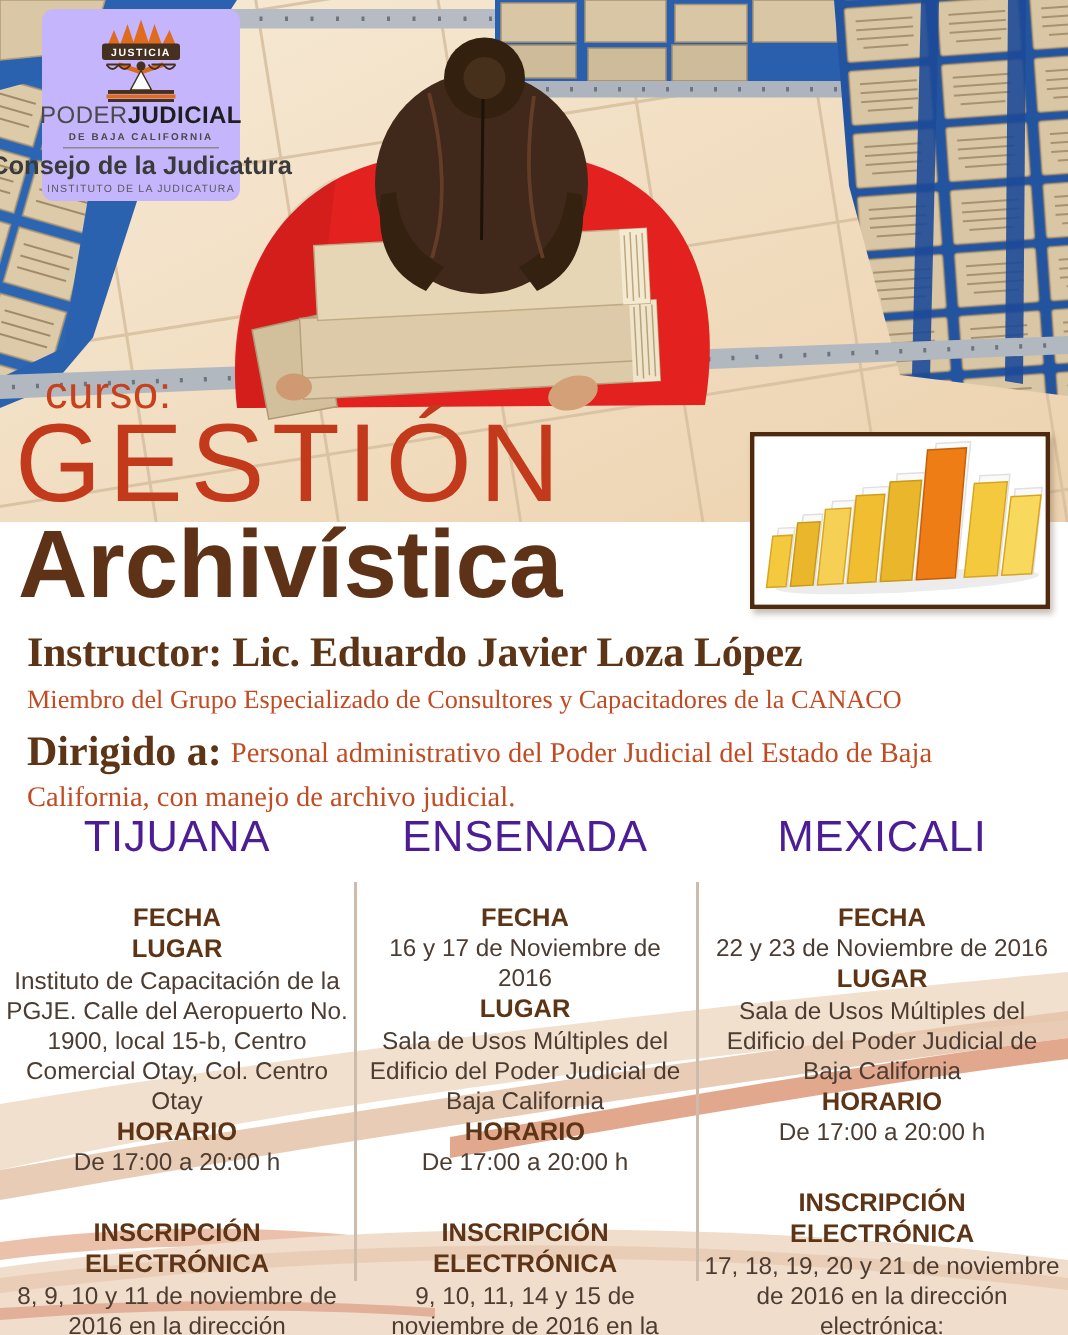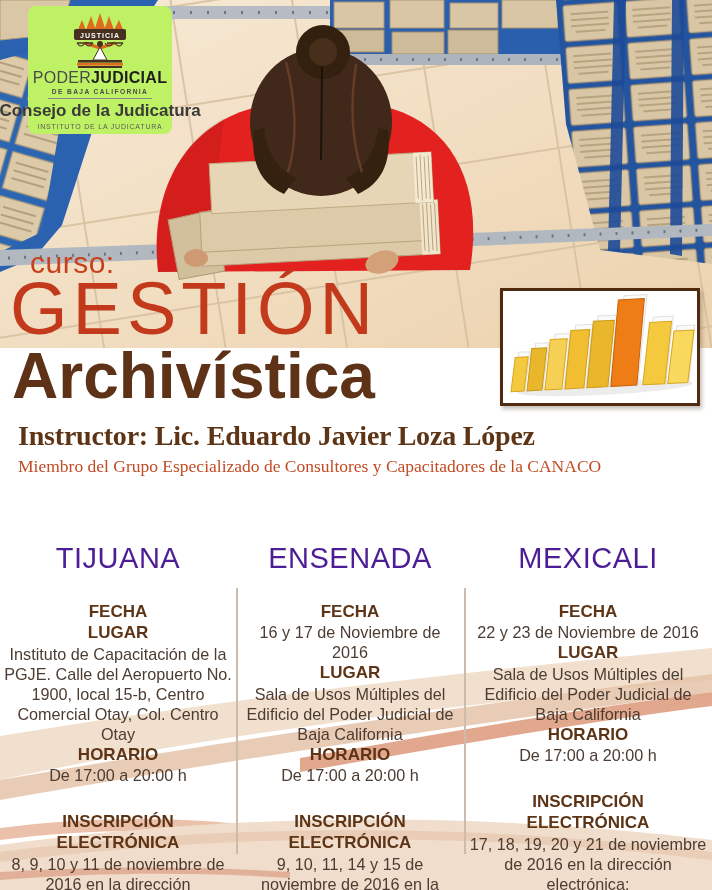--- a/index.html
+++ b/index.html
@@ -9,22 +9,22 @@
     position:relative;overflow:hidden;
   }
   .poster{position:absolute;inset:0;width:712px;height:890px;}
 
   
   .photo{position:absolute;left:0;top:0;width:712px;height:348px;z-index:1;}
   .photo svg{display:block;}
 
   
   .logo-card{
-    position:absolute;left:28px;top:6px;width:144px;height:128px;
-    background:#bef264;border-radius:8px;z-index:4;
+    position:absolute;left:28px;top:6px;width:132px;height:128px;
+    background:#c4b5fd;border-radius:8px;z-index:4;
     display:flex;flex-direction:column;align-items:center;padding-top:4px;
     box-sizing:border-box;
   }
   .logo-name{font-size:16px;color:#3c3c3c;letter-spacing:.3px;margin-top:1px;white-space:nowrap;}
   .logo-name .light{font-weight:400;color:#4a4a4a;}
   .logo-name .bold{font-weight:800;color:#1e1e1e;}
   .logo-tagline{font-size:6.6px;font-weight:700;color:#4a4a4a;letter-spacing:1.4px;margin-top:1px;}
   .logo-divider{width:104px;height:1px;background:#8a8a8a;margin:3px 0 2px;}
   .logo-council{font-size:17px;font-weight:700;color:#3a3a3a;white-space:nowrap;}
   .logo-institute{font-size:7px;color:#5a5a5a;letter-spacing:.8px;margin-top:2px;white-space:nowrap;}
@@ -224,20 +224,21 @@
         <path d="M138,96 L160,96 L170,34 L148,34 Z" fill="#f5c93e" stroke="#d8a61e"></path>
         <path d="M166,96 L184,96 L193,39 L175,39 Z" fill="#fafafa" stroke="#e0e0e0"></path>
         <path d="M163,96 L183,96 L192,44 L172,44 Z" fill="#f8d95e" stroke="#d8a61e"></path>
       </g>
     </svg>
   </div>
 
   <div class="intro">
     <p class="instructor">Instructor: Lic. Eduardo Javier Loza López</p>
     <p class="membership">Miembro del Grupo Especializado de Consultores y Capacitadores de la CANACO</p>
+    <p class="dirigido"><span class="dirigido-label">Dirigido a:</span><span class="dirigido-text">Personal administrativo del Poder Judicial del Estado de Baja California, con manejo de archivo judicial.</span></p>
   </div>
 
   <svg class="waves" viewBox="0 0 712 250" preserveAspectRatio="none">
     <path d="M0,96 C180,66 430,34 712,8 L712,40 C430,66 180,100 0,140 Z" fill="#f2e0cf"></path>
     <path d="M0,140 C230,100 480,64 712,34 L712,52 C480,82 230,120 0,160 Z" fill="#e5c3a8" opacity=".85"></path>
     <path d="M300,118 C470,88 600,66 712,52 L712,66 C600,80 470,102 300,132 Z" fill="#df9f82" opacity=".9"></path>
     <path d="M0,188 C80,178 160,176 240,184 L240,196 C160,188 80,190 0,200 Z" fill="#e7b196" opacity=".8"></path>
     <path d="M0,205 C240,172 480,172 712,200 L712,250 L0,250 Z" fill="#f0ddcb"></path>
     <path d="M0,212 C240,182 480,184 712,212 L712,220 C480,192 240,192 0,222 Z" fill="#e6c6ae" opacity=".7"></path>
     <path d="M0,232 C100,226 200,226 290,232 L290,238 C200,232 100,232 0,240 Z" fill="#dc9d82" opacity=".7"></path>

